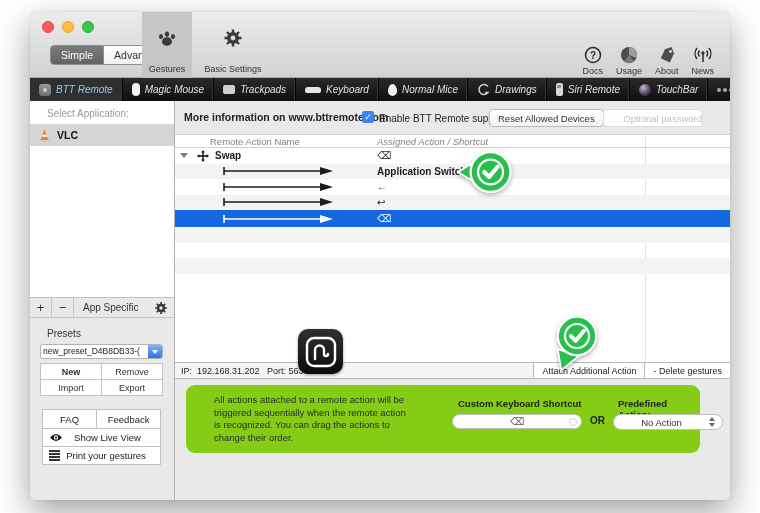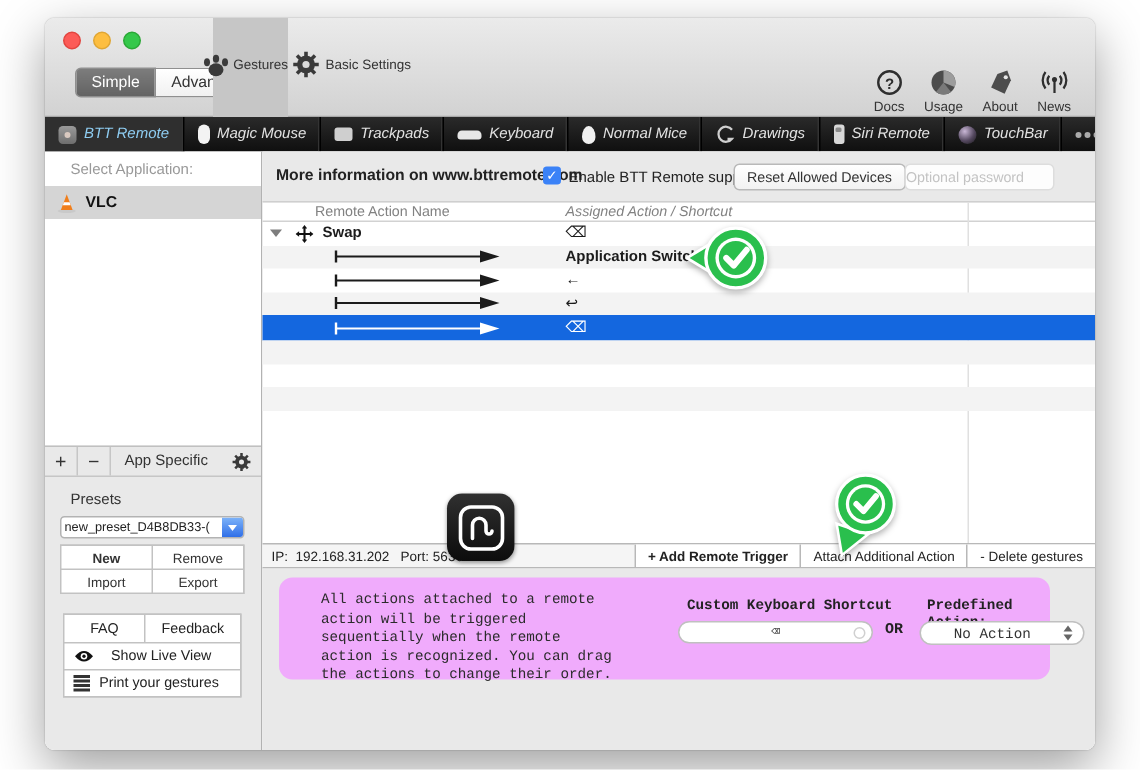--- a/index.html
+++ b/index.html
@@ -17,21 +17,21 @@
   .light { width:12px; height:12px; border-radius:50%; }
   .light.red{background:#fc5b57;border:1px solid #e2453f;}
   .light.yellow{background:#fdbe40;border:1px solid #e0a633;}
   .light.green{background:#34c84a;border:1px solid #2aa836;}
 
   .segmented { position:absolute; left:20px; top:33px; display:flex; height:20px; font-size:10.5px; }
   .seg { display:flex; align-items:center; justify-content:center; padding:0 10px; border:1px solid #8f8f8f; cursor:default; }
   .seg.first { border-radius:4px 0 0 4px; background:linear-gradient(#7c7c7c,#636363); color:#fff; }
   .seg.last { border-radius:0 4px 4px 0; background:linear-gradient(#fff,#f1f1f1); color:#333; border-left:none; }
 
-  .tool-tab { position:absolute; top:0; height:66px; display:flex; flex-direction:row; align-items:center; justify-content:flex-end; padding-bottom:4px; font-size:9px; color:#333; }
+  .tool-tab { position:absolute; top:0; height:66px; display:flex; flex-direction:column; align-items:center; justify-content:flex-end; padding-bottom:4px; font-size:9px; color:#333; }
   .tool-tab .ticon { flex:1; display:flex; align-items:center; justify-content:center; }
   .tool-tab.gestures { left:112px; width:50px; background:#c6c6c6; }
   .tool-tab.basic { left:162px; width:82px; }
 
   .util-icons { position:absolute; right:16px; top:34px; display:flex; gap:13px; }
   .util { display:flex; flex-direction:column; align-items:center; font-size:9px; color:#333; gap:2px; }
 
   
   .tabbar { position:absolute; left:0; top:66px; right:0; height:23px;
     background:linear-gradient(#2a2a2a,#0f0f0f); display:flex; align-items:stretch;font-style:italic; }
@@ -84,21 +84,21 @@
   .bars-icon { display:flex; flex-direction:column; gap:1.5px; }
   .bars-icon i { width:11px; height:1.6px; background:#333; }
 
   
   .main { position:absolute; left:145px; top:89px; right:0; bottom:0; background:#fff; }
   .infobar { position:relative; height:34px; background:#e9e9e9; border-bottom:1px solid #cfcfcf; }
   .info-text { position:absolute; left:9px; top:10px; font-size:10.5px; font-weight:bold; color:#222; }
   .checkbox { position:absolute; left:187px; top:10px; width:12px; height:12px; border-radius:2.5px; background:#3b82f7; color:#fff; font-size:9px; display:flex; align-items:center; justify-content:center; }
   .enable-label { position:absolute; left:204px; top:12px; font-size:10px; color:#222; }
   .reset-btn { position:absolute; left:314px; top:8px; height:18px; padding:0 8px; font-size:9.5px; color:#333; background:linear-gradient(#fff,#f2f2f2); border:1px solid #b9b9b9; border-radius:4px; display:flex; align-items:center; }
-  .pw-input { position:absolute; left:428px; top:8px; width:100px; height:18px; font-size:9.5px; text-align:left; color:#bbb; background:#fdfdfd; border:1px solid #ddd; border-radius:4px; font-family:inherit; }
+  .pw-input { position:absolute; left:428px; top:8px; width:100px; height:18px; font-size:9.5px; text-align:right; color:#bbb; background:#fdfdfd; border:1px solid #ddd; border-radius:4px; font-family:inherit; }
   .pw-input::placeholder { color:#c3c3c3; }
 
   .thead { position:relative; height:13px; border-bottom:1px solid #d2d2d2; font-size:9.5px; color:#828282; }
   .thead .c1 { position:absolute; left:35px; top:0; line-height:13px; }
   .thead .c2 { position:absolute; left:202px; top:0; line-height:13px;font-style:italic; }
 
   .col-divider { position:absolute; left:470px; top:34px; width:1px; height:227px; background:#e0e0e0; }
 
   .rows { position:relative; }
   .trow { position:relative; height:15.5px; display:flex; align-items:center; font-size:10px; color:#1b1b1b; }
@@ -115,21 +115,21 @@
   .bottombar { position:absolute; left:0; top:261px; right:0; height:17px; background:#f5f5f5; border-top:1px solid #b8b8b8; border-bottom:1px solid #b8b8b8; display:flex; align-items:center; }
   .ip-text { font-size:9px; color:#222; margin-left:6px; white-space:pre; }
   .bar-buttons { margin-left:auto; display:flex; height:100%; }
   .bar-btn { display:flex; align-items:center; padding:0 8px; font-size:9px; color:#222; background:#fff; border-left:1px solid #b8b8b8; }
   .bar-btn.bold { font-weight:bold; }
 
   .bottom-area { position:absolute; left:0; top:278px; right:0; bottom:0; background:#e9e9e9; }
 
   .logo { position:absolute; left:123px; top:228px; width:45px; height:45px; border-radius:10px; background:linear-gradient(#303030,#0c0c0c); z-index:4; display:flex; align-items:center; justify-content:center; box-shadow:0 1px 3px rgba(0,0,0,.4); }
 
-  .help-panel { position:absolute; left:11px; top:284px; width:514px; height:68px; background:#f0abfc; border-radius:9px;font-family:Liberation Mono, monospace; }
+  .help-panel { position:absolute; left:11px; top:284px; width:514px; height:68px; background:#84cc16; border-radius:9px; }
   .help-par { position:absolute; left:28px; top:9px; width:196px; font-size:9.5px; line-height:1.32; color:#2b2b2b; }
   .cks-label { position:absolute; left:272px; top:13px; font-size:9.5px; font-weight:bold; color:#222; }
   .cks-input { position:absolute; left:266px; top:29px; width:130px; height:15px; background:#fff; border:1px solid #c0c0c0; border-radius:8px; display:flex; align-items:center; justify-content:center; font-size:10px; color:#555; }
   .cks-clear { position:absolute; right:4px; top:3px; width:8px; height:8px; border:1px solid #d0d0d0; border-radius:50%; }
   .or-label { position:absolute; left:404px; top:30px; font-size:10px; font-weight:bold; color:#222; }
   .pa-label { position:absolute; left:432px; top:13px; font-size:9.5px; font-weight:bold; color:#222; }
   .pa-select { position:absolute; left:427px; top:29px; width:110px; height:16px; background:#fff; border:1px solid #c0c0c0; border-radius:8px; display:flex; align-items:center; font-size:9.5px; color:#333; }
   .pa-select .pa-val { flex:1; text-align:center; }
   .stepper { display:flex; flex-direction:column; gap:2px; margin-right:7px; }
   .stepper .up { width:0;height:0;border-left:3px solid transparent;border-right:3px solid transparent;border-bottom:4px solid #666; }
@@ -438,21 +438,20 @@
         <circle cx="37" cy="32" r="22" fill="#2abf4d" stroke="#fff" stroke-width="2.5"></circle>
         <circle cx="37" cy="32" r="15" fill="#fff"></circle>
         <circle cx="37" cy="32" r="12.5" fill="#2abf4d"></circle>
         <path d="M30 32 l5.5 5.5 L45 26" fill="none" stroke="#fff" stroke-width="4.5" stroke-linecap="round" stroke-linejoin="round"></path>
       </svg>
     </div>
 
     <div class="bottombar">
       <span class="ip-text">IP:  192.168.31.202   Port: 56364</span>
       <div class="bar-buttons">
-        <div class="bar-btn bold">+ Add Remote Trigger</div>
         <div class="bar-btn">Attach Additional Action</div>
         <div class="bar-btn">- Delete gestures</div>
       </div>
     </div>
 
     <div class="badge badge2">
       <svg width="56" height="62" viewBox="0 0 64 70">
         <polygon points="14,66 10,42 34,50" fill="#2abf4d" stroke="#fff" stroke-width="2"></polygon>
         <circle cx="32" cy="27" r="22" fill="#2abf4d" stroke="#fff" stroke-width="2.5"></circle>
         <circle cx="32" cy="27" r="15" fill="#fff"></circle>

